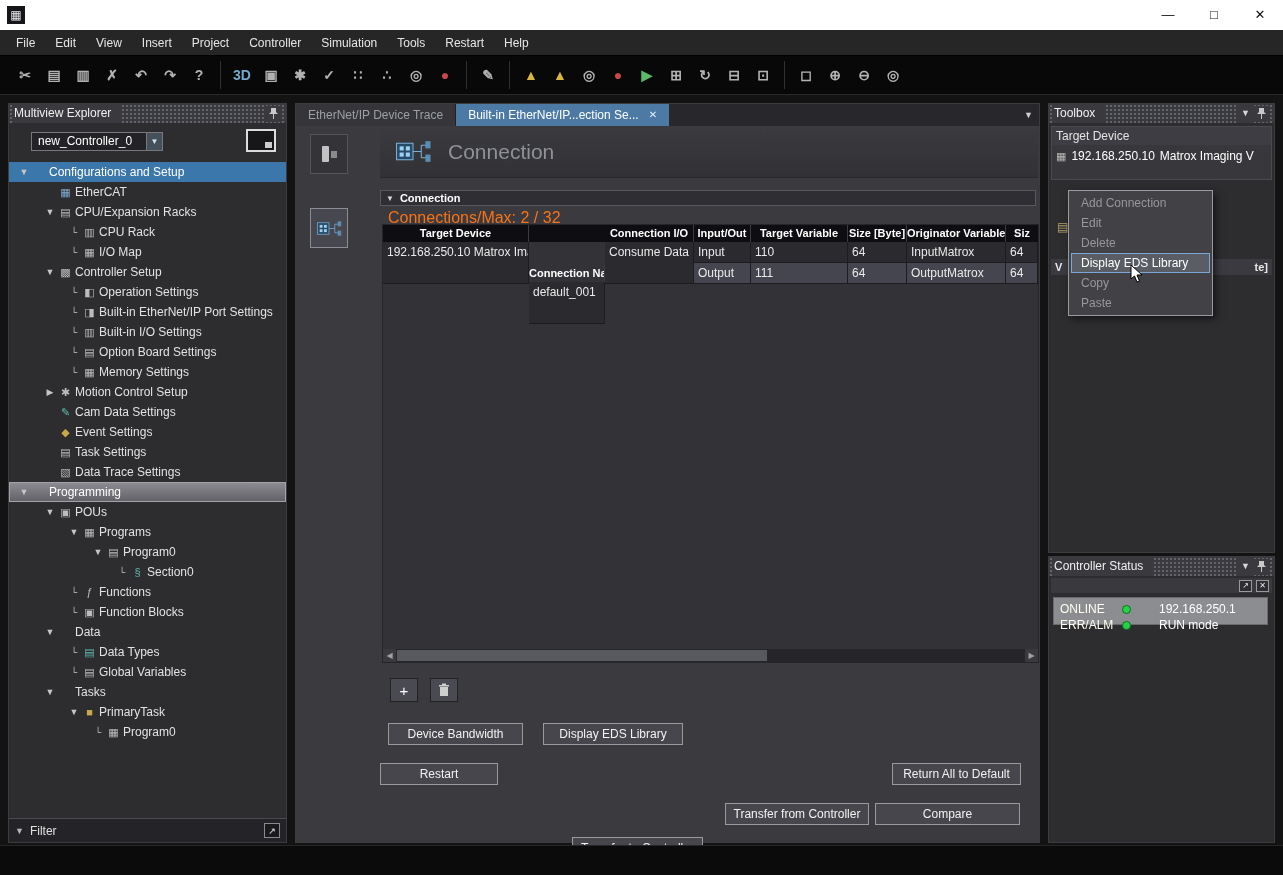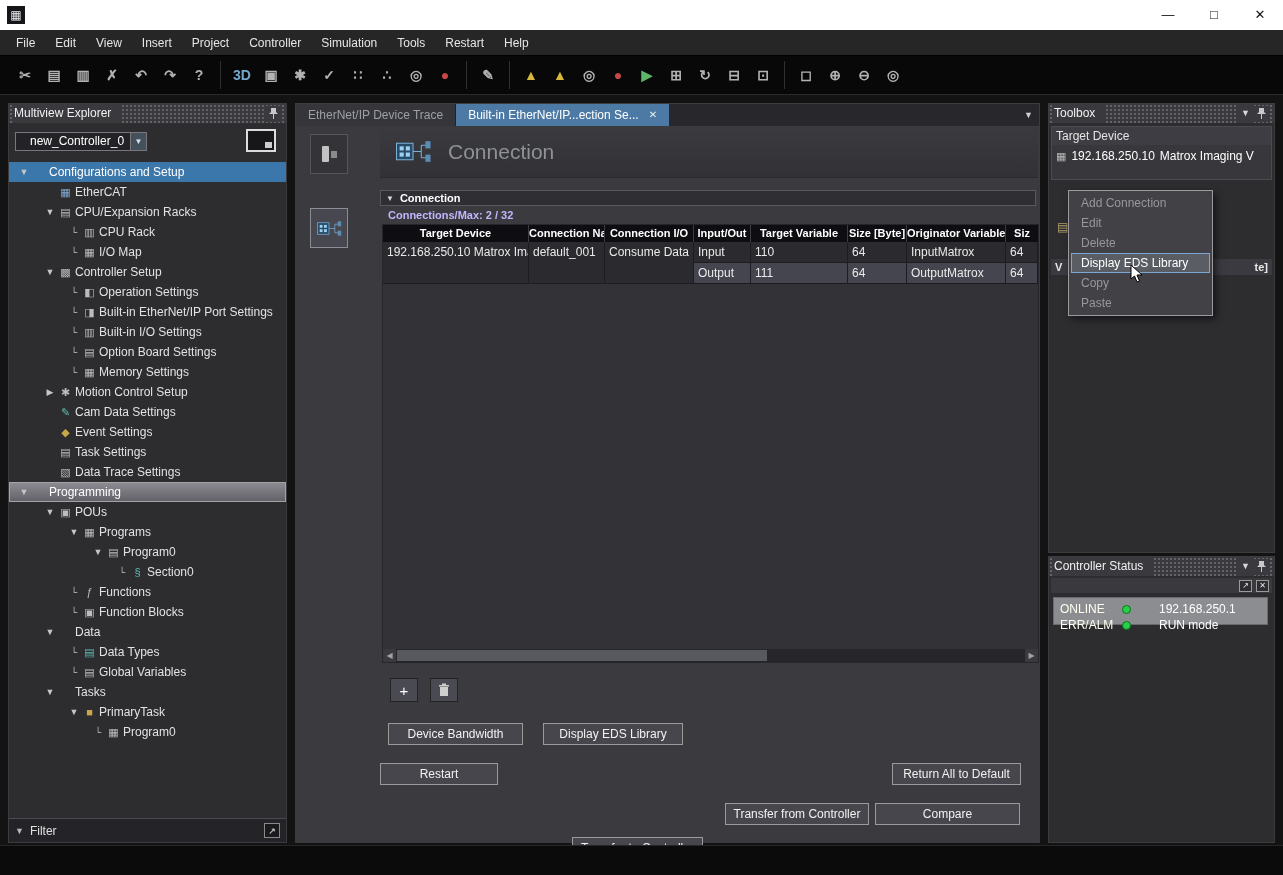--- a/index.html
+++ b/index.html
@@ -27,21 +27,21 @@
   
   .phead { height:19px; background-color:#3a3a3e; background-image:radial-gradient(#63636a 0.8px, transparent 0.9px); background-size:4px 4px; display:flex; align-items:center; padding:0 5px; color:#f0f0f0; font-size:12px; }
   .ptitle { background-color:#3a3a3e; padding-right:10px; line-height:19px; }
   .phead .sp { flex:1; }
   .hicon { background-color:#3a3a3e; color:#d8d8d8; font-size:9px; padding:0 4px; line-height:19px; }
   .pin { background-color:#3a3a3e; padding:2px 3px 0 3px; }
 
   
   .explorer { position:absolute; left:8px; top:103px; width:279px; bottom:32px; background:#2d2d30; border:1px solid #3c3c40; }
   .ctl-row { position:absolute; left:6px; top:27px; right:6px; height:20px; display:flex; align-items:center; }
-  .ctl-select { width:132px; height:19px; background:#232327; border:1px solid #77777c; color:#fff; font-size:12px; display:flex; align-items:center; padding-left:14px; }
+  .ctl-select { width:132px; height:19px; background:#232327; border:1px solid #77777c; color:#fff; font-size:12px; display:flex; align-items:center; padding-left:6px;margin-left:16px; }
   .ctl-dd { margin-left:auto; width:16px; height:100%; background:#44505c; color:#d8e2ea; font-size:8px; display:flex; align-items:center; justify-content:center; border-left:1px solid #77777c; }
   .monitor-icon { position:absolute; right:4px; top:-2px; width:30px; height:23px; border:2px solid #dcdcdc; background:#17171a; }
   .monitor-icon::after { content:""; position:absolute; right:2px; bottom:2px; width:7px; height:6px; background:#cdcdcd; }
   .tree { position:absolute; left:0; top:58px; right:0; bottom:26px; overflow:hidden; }
   .trow { height:20px; display:flex; align-items:center; font-size:12px; color:#e2e2e2; white-space:nowrap; }
   .t-pre { width:14px; font-size:9px; color:#c6c6c6; text-align:center; flex:none; }
   .t-ico { width:17px; font-size:11px; color:#bcbcbc; text-align:center; flex:none; }
   .t-lab { padding-left:1px; }
   .lvl0 { padding-left:8px; } .lvl1 { padding-left:34px; } .lvl2 { padding-left:58px; } .lvl3 { padding-left:82px; } .lvl4 { padding-left:106px; }
   .sel-blue { background:#3c77ab; color:#fff; }
@@ -60,25 +60,25 @@
   .tab-close { font-size:10px; color:#e8f0f8; }
   .tab-dd { position:absolute; right:6px; top:0; line-height:22px; color:#cfcfcf; font-size:9px; }
   .pagehead { position:absolute; left:84px; top:22px; right:1px; height:52px; background:linear-gradient(#3a3a3f,#313136); border-bottom:1px solid #2a2a2e; display:flex; align-items:center; padding-left:14px; gap:16px; }
   .page-title { font-size:21px; color:#8e9296; }
   .iconstrip { position:absolute; left:0; top:22px; width:84px; bottom:0; }
   .sidebtn { position:absolute; left:14px; width:38px; height:40px; border:1px solid #55555a; background:#333338; display:flex; align-items:center; justify-content:center; }
   .sidebtn.active { background:#47474f; border-color:#8c8c94; }
   .connwrap { position:absolute; left:84px; top:74px; right:1px; bottom:1px; }
   .sechead { position:absolute; left:0; top:12px; right:2px; height:16px; background:#2e2e33; border:1px solid #58585e; color:#fff; font-size:11px; font-weight:bold; display:flex; align-items:center; gap:6px; padding-left:5px; }
   .sec-arrow { font-size:8px; color:#d8d8d8; }
-  .connmax { position:absolute; left:8px; top:31px; color:#c4b5fd; font-size:11px; font-weight:bold; }
+  .connmax { position:absolute; left:8px; top:31px; color:#f97316; font-size:16px; font-weight:normal; }
   .tblarea { position:absolute; left:2px; top:46px; width:657px; height:439px; background:#323237; border:1px solid #26262a; }
   .thead { display:flex; height:17px; background:#0e0e12; }
   .th { height:17px; line-height:17px; color:#fff; font-size:11px; font-weight:bold; text-align:center; border-right:1px solid #3c3c42; overflow:hidden; white-space:nowrap; }
-  .c0{width:146px;} .c1{width:76px;} .c2{width:89px;} .c3{width:57px;} .c4{width:97px;} .c5{width:59px;} .c6{width:99px;} .c7{width:32px; border-right:none;}
+  .c0{width:146px;} .c1{width:76px;margin-top:40px;} .c2{width:89px;} .c3{width:57px;} .c4{width:97px;} .c5{width:59px;} .c6{width:99px;} .c7{width:32px; border-right:none;}
   .tbody { display:flex; }
   .cell { font-size:12px; color:#eaeaea; padding-left:4px; line-height:21px; border-right:1px solid #1d1d21; border-bottom:1px solid #1d1d21; overflow:hidden; white-space:nowrap; }
   .tall { height:42px; background:#2a2a2f; }
   .iocol { display:flex; flex-direction:column; }
   .iorow { display:flex; height:21px; }
   .iorow .cell { height:21px; }
   .r1 .cell { background:#2a2a2f; }
   .r2 .cell { background:#45454f; }
   .hscroll { position:absolute; left:0; right:0; bottom:0; height:13px; background:#26262a; display:flex; }
   .sarr { width:13px; height:13px; background:#3a3a3e; color:#a0a0a0; font-size:8px; text-align:center; line-height:13px; }

